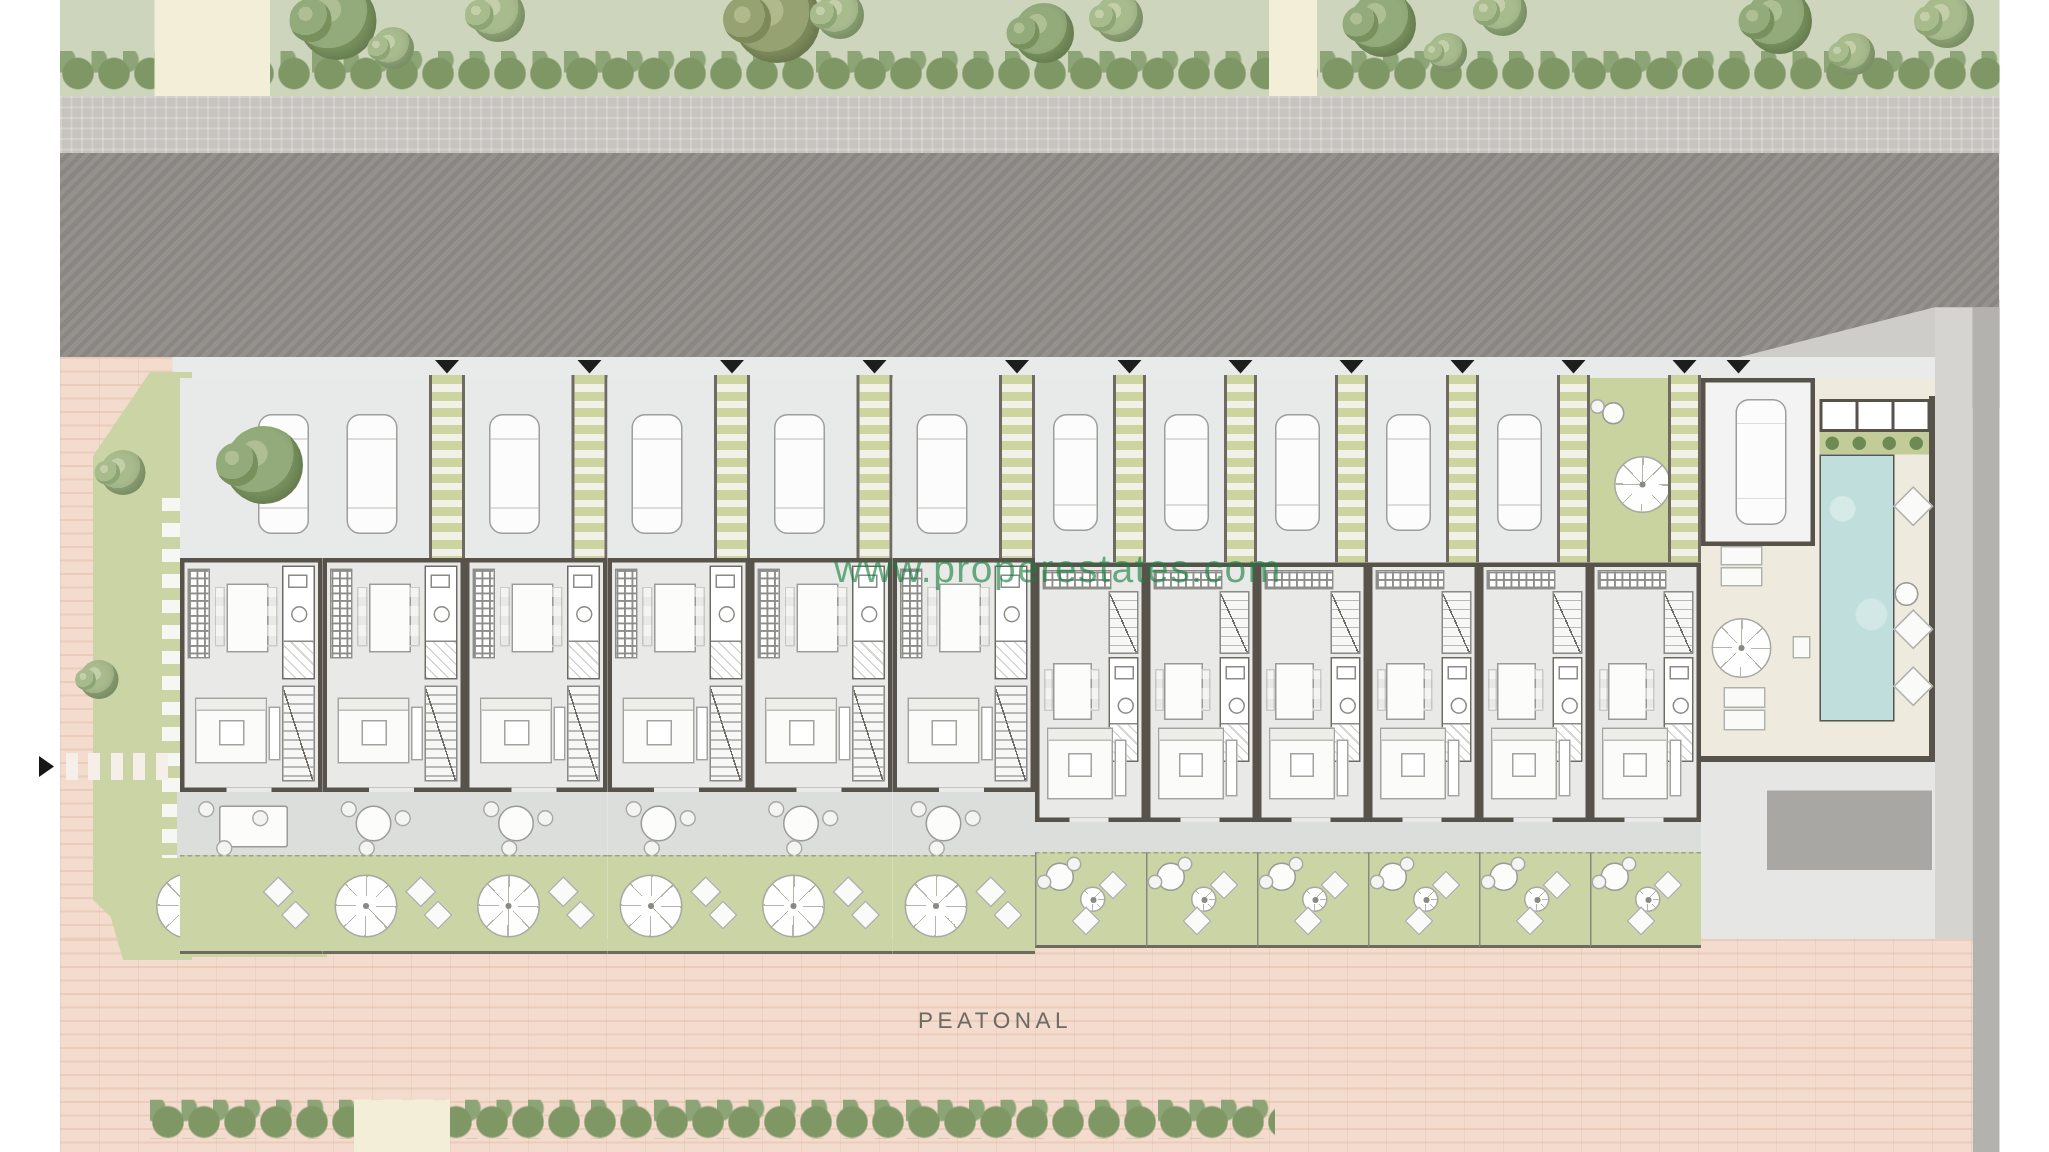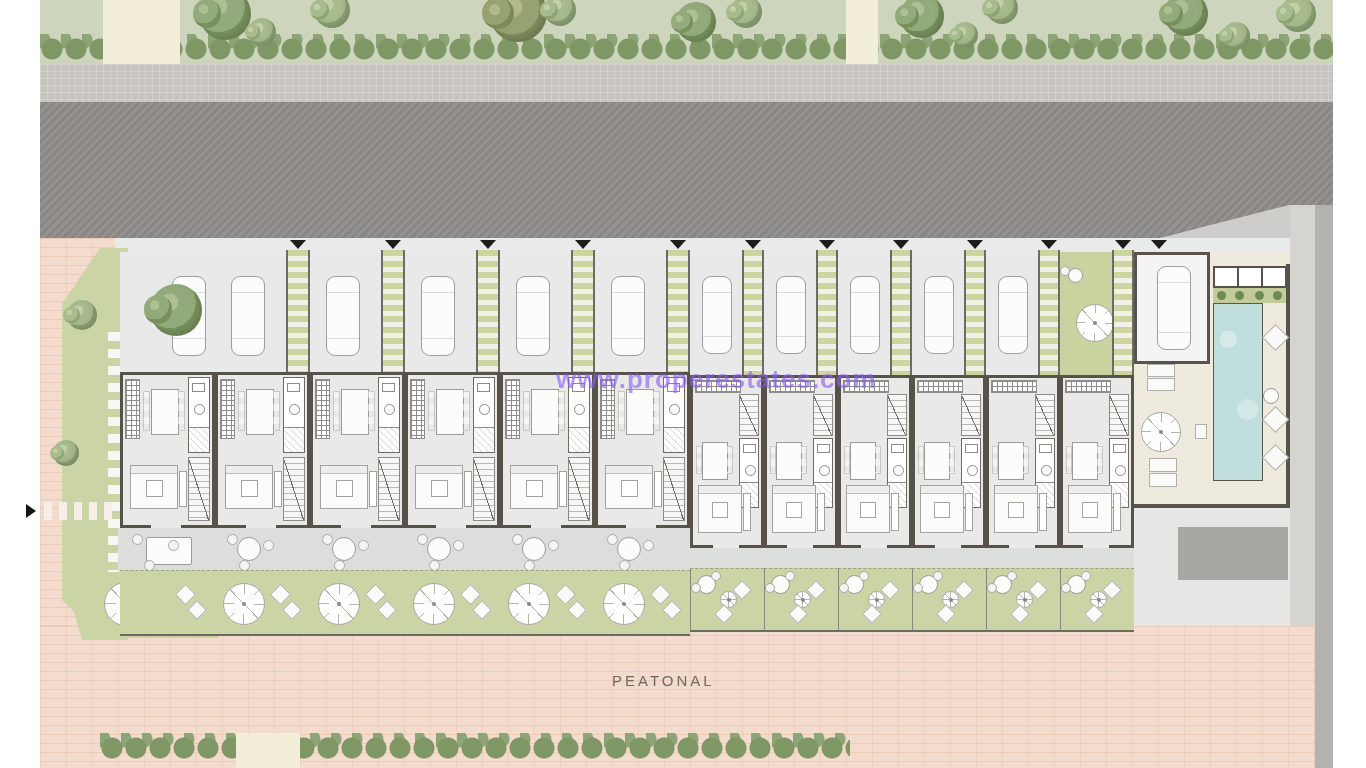--- a/index.html
+++ b/index.html
@@ -176,21 +176,21 @@
 
   
   .tree{position:absolute;border-radius:50%;box-shadow:inset -3px -3px 6px rgba(0,0,0,.14);}
   .tree::before{content:"";position:absolute;left:-12%;top:22%;width:55%;height:55%;border-radius:50%;background:inherit;}
   .tree.s0{background:radial-gradient(circle at 38% 35%,#c2cfa9 0 18%,#a8bb8d 19% 55%,#8da475 56% 100%);}
   .tree.s1{background:radial-gradient(circle at 38% 35%,#aebf93 0 18%,#93ab7a 19% 55%,#77905c 56% 100%);}
   .tree.s2{background:radial-gradient(circle at 40% 40%,#b0b98c 0 20%,#97a272 21% 55%,#7c8a5b 56% 100%);}
 
   
   #watermark{left:556px;top:364px;width:290px;text-align:center;font-size:26px;letter-spacing:1px;
-      color:#8b5cf6;opacity:.62;z-index:60;white-space:nowrap;font-weight:bold;}
+      color:#15803d;opacity:.62;z-index:60;white-space:nowrap;}
   #peatonal{left:612px;top:672px;font-size:15px;letter-spacing:3px;color:#6e6a62;z-index:60;}
 </style>
 </head>
 <body>
 
 <div id="canvas">
 
   <div class="abs" id="top-landscape"></div>
   <div class="abs hedge" id="top-hedge"></div>
   <div class="abs" id="top-gap-1"></div>

